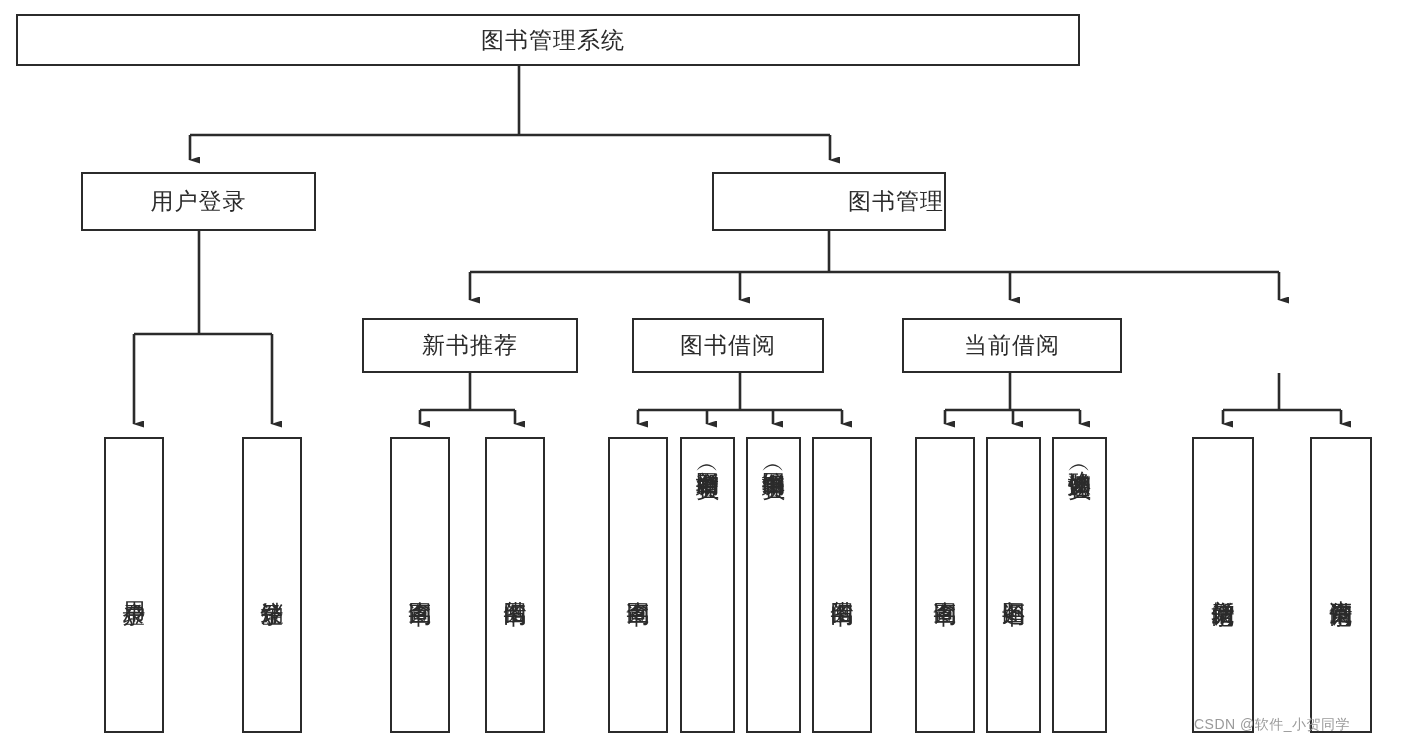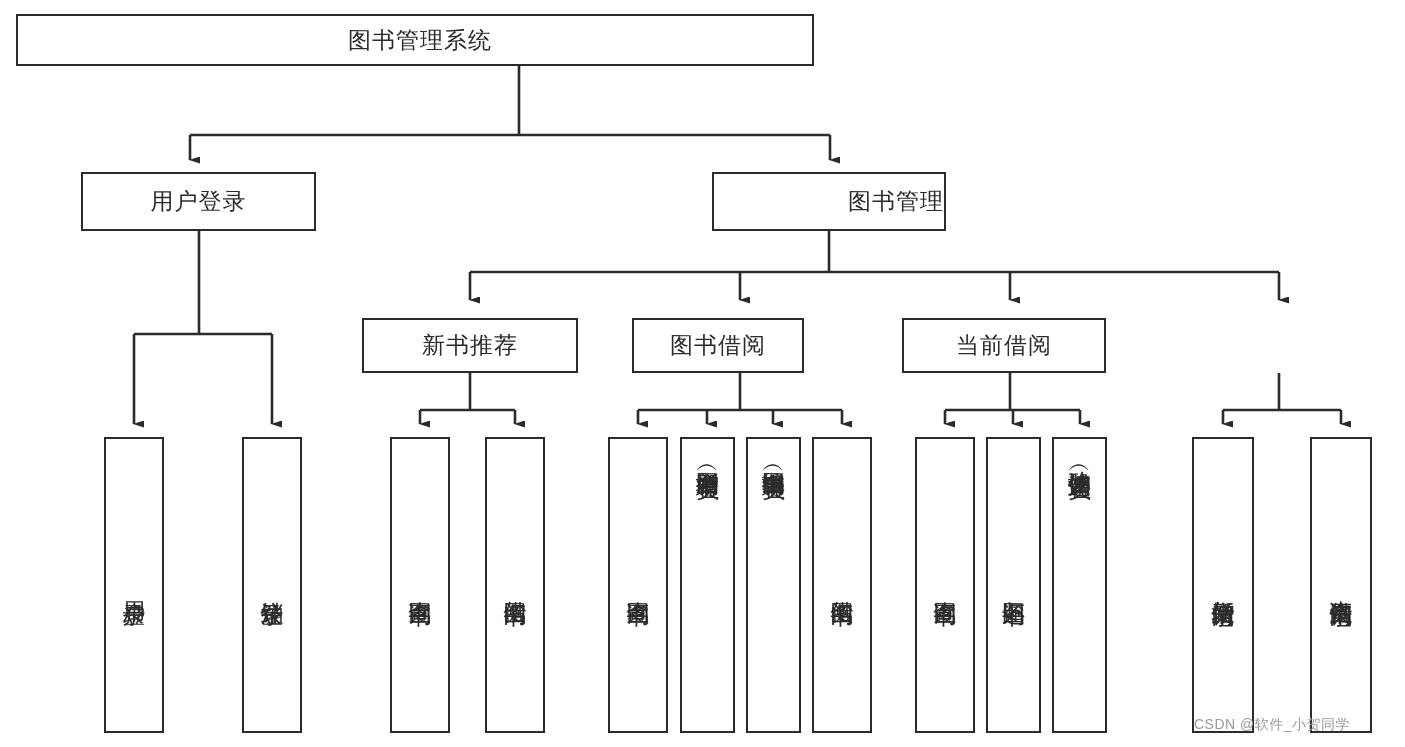--- a/index.html
+++ b/index.html
@@ -109,38 +109,38 @@
       <path d="M1013,410 L1013,424" marker-end="url(#arw)"></path>
       <path d="M1080,410 L1080,424" marker-end="url(#arw)"></path>
 
       <path d="M1279,373 L1279,410"></path>
       <path d="M1223,410 L1341,410"></path>
       <path d="M1223,410 L1223,424" marker-end="url(#arw)"></path>
       <path d="M1341,410 L1341,424" marker-end="url(#arw)"></path>
     </g>
   </svg>
 
-  <div class="node h" style="left:16px;top:14px;width:798px;height:52px;padding-left:10px;">
+  <div class="node h" style="left:16px;top:14px;width:1064px;height:52px;padding-left:10px;">
     <span>图书管理系统</span>
   </div>
 
   <div class="node h" style="left:81px;top:172px;width:235px;height:59px;">
     <span>用户登录</span>
   </div>
   <div class="node h" style="left:712px;top:172px;width:234px;height:59px;justify-content:flex-end;">
     <span>图书管理</span>
   </div>
 
   <div class="node h" style="left:362px;top:318px;width:216px;height:55px;">
     <span>新书推荐</span>
   </div>
-  <div class="node h" style="left:632px;top:318px;width:172px;height:55px;">
+  <div class="node h" style="left:632px;top:318px;width:192px;height:55px;">
     <span>图书借阅</span>
   </div>
-  <div class="node h" style="left:902px;top:318px;width:204px;height:55px;">
+  <div class="node h" style="left:902px;top:318px;width:220px;height:55px;">
     <span>当前借阅</span>
   </div>
 
   <div class="node v center" style="left:104px;top:437px;width:60px;height:296px;">
     <span class="vtext">用户登录</span>
   </div>
   <div class="node v center" style="left:242px;top:437px;width:60px;height:296px;">
     <span class="vtext">注销登录</span>
   </div>
 

